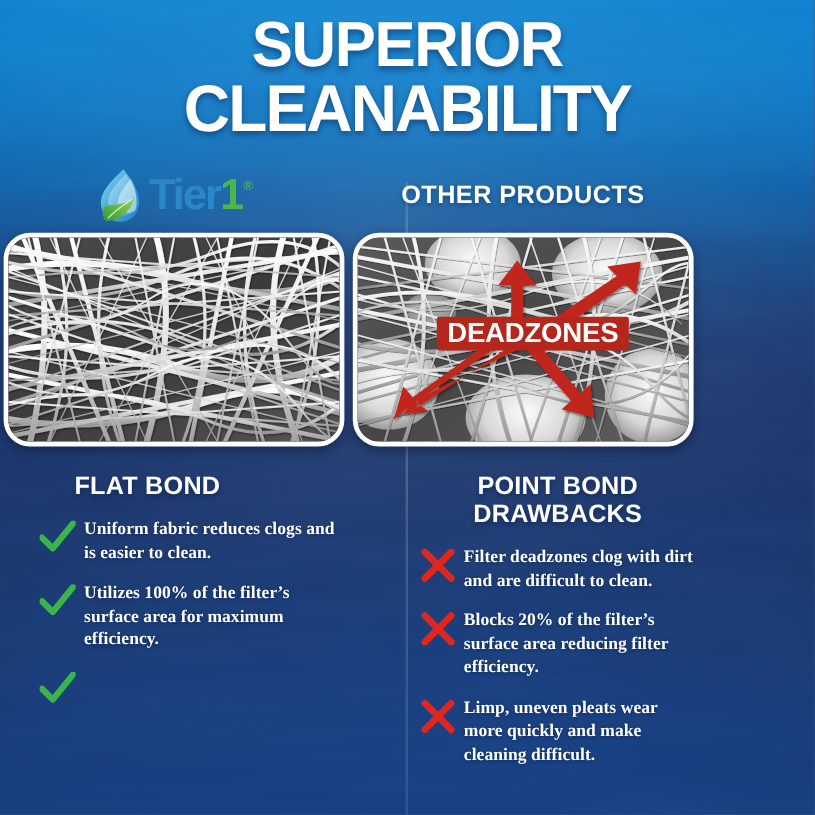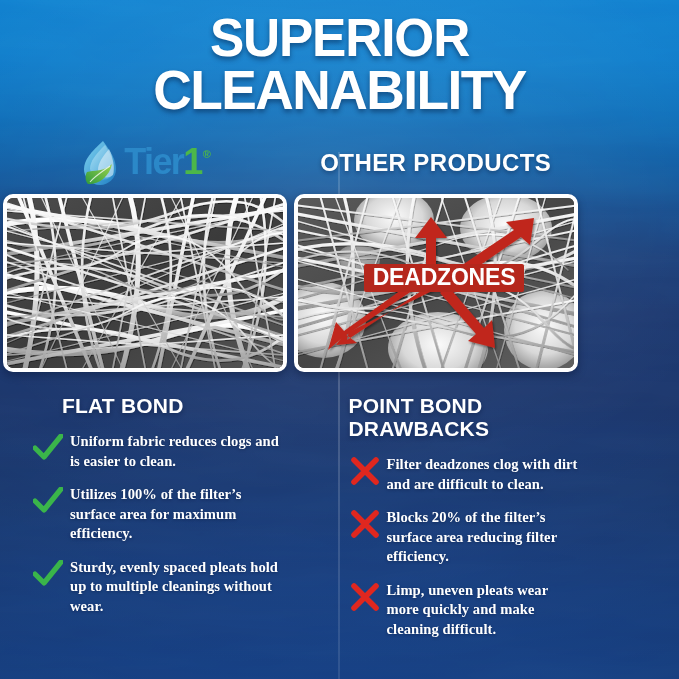--- a/index.html
+++ b/index.html
@@ -74,45 +74,45 @@
     font-size:36px;font-weight:bold;letter-spacing:-1.6px;
     display:flex;align-items:baseline;
     transform:translateY(-1px);
   }
   .logo-tier{color:#2b88c8;}
   .logo-one{color:#4cb749;}
   .logo-reg{color:#4cb749;font-size:11px;transform:translateY(-16px);margin-left:1px;}
 
   .otherproducts{
     height:62px;display:flex;align-items:center;justify-content:center;
-    color:#fff;font-weight:bold;font-size:24px;letter-spacing:.4px;
+    color:#fff;font-weight:bold;font-size:21px;letter-spacing:.4px;
     text-shadow:0 2px 4px rgba(0,18,50,.40);
   }
 
   
   .panelwrap{display:flex;justify-content:center;}
   .panel{
     width:276px;height:170px;
     border:4px solid #ffffff;
-    border-radius:10px;
+    border-radius:22px;
     overflow:hidden;
     background:#3a3a3a;
     box-shadow:0 3px 9px rgba(0,12,40,.40);
     position:relative;
   }
   .panel svg{display:block;width:100%;height:100%;}
 
   
   .sectionhead{
     color:#ffffff;font-weight:bold;font-size:21px;line-height:23px;
     letter-spacing:.2px;
     margin:22px 0 0 62px;
     text-shadow:0 2px 4px rgba(0,18,50,.40);
   }
-  .col.right .sectionhead{margin-left:58px;}
+  .col.right .sectionhead{margin-left:58px;text-align:center;}
 
   
   .bullets{margin:15px 0 0 0;padding:0;list-style:none;font-family:Liberation Serif, serif;}
   .bullet{
     display:flex;align-items:flex-start;
     margin-bottom:14px;
   }
   .col.left .bullet{padding-left:26px;}
   .col.right .bullet{padding-left:20px;margin-left:32px;}
   .mark{width:44px;flex:0 0 44px;display:flex;justify-content:center;padding-top:2px;}
@@ -310,21 +310,20 @@
               </svg>
           </span>
           <span class="btext">Utilizes 100% of the filter’s surface area for maximum efficiency.</span>
         </li>
         <li class="bullet">
           <span class="mark">
             <svg width="30" height="28" viewBox="0 0 30 28">
                 <path d="M2 14 L11 23 L28 2" fill="none" stroke="#3ab54a" stroke-width="5.2" stroke-linecap="round" stroke-linejoin="round"></path>
               </svg>
           </span>
-          <span class="btext">Sturdy, evenly spaced pleats hold up to multiple cleanings without wear.</span>
         </li>
       </ul>
     </div>
 
     <div class="col right">
 
       <div class="otherproducts">OTHER PRODUCTS</div>
 
       <div class="panelwrap">
         <div class="panel">

